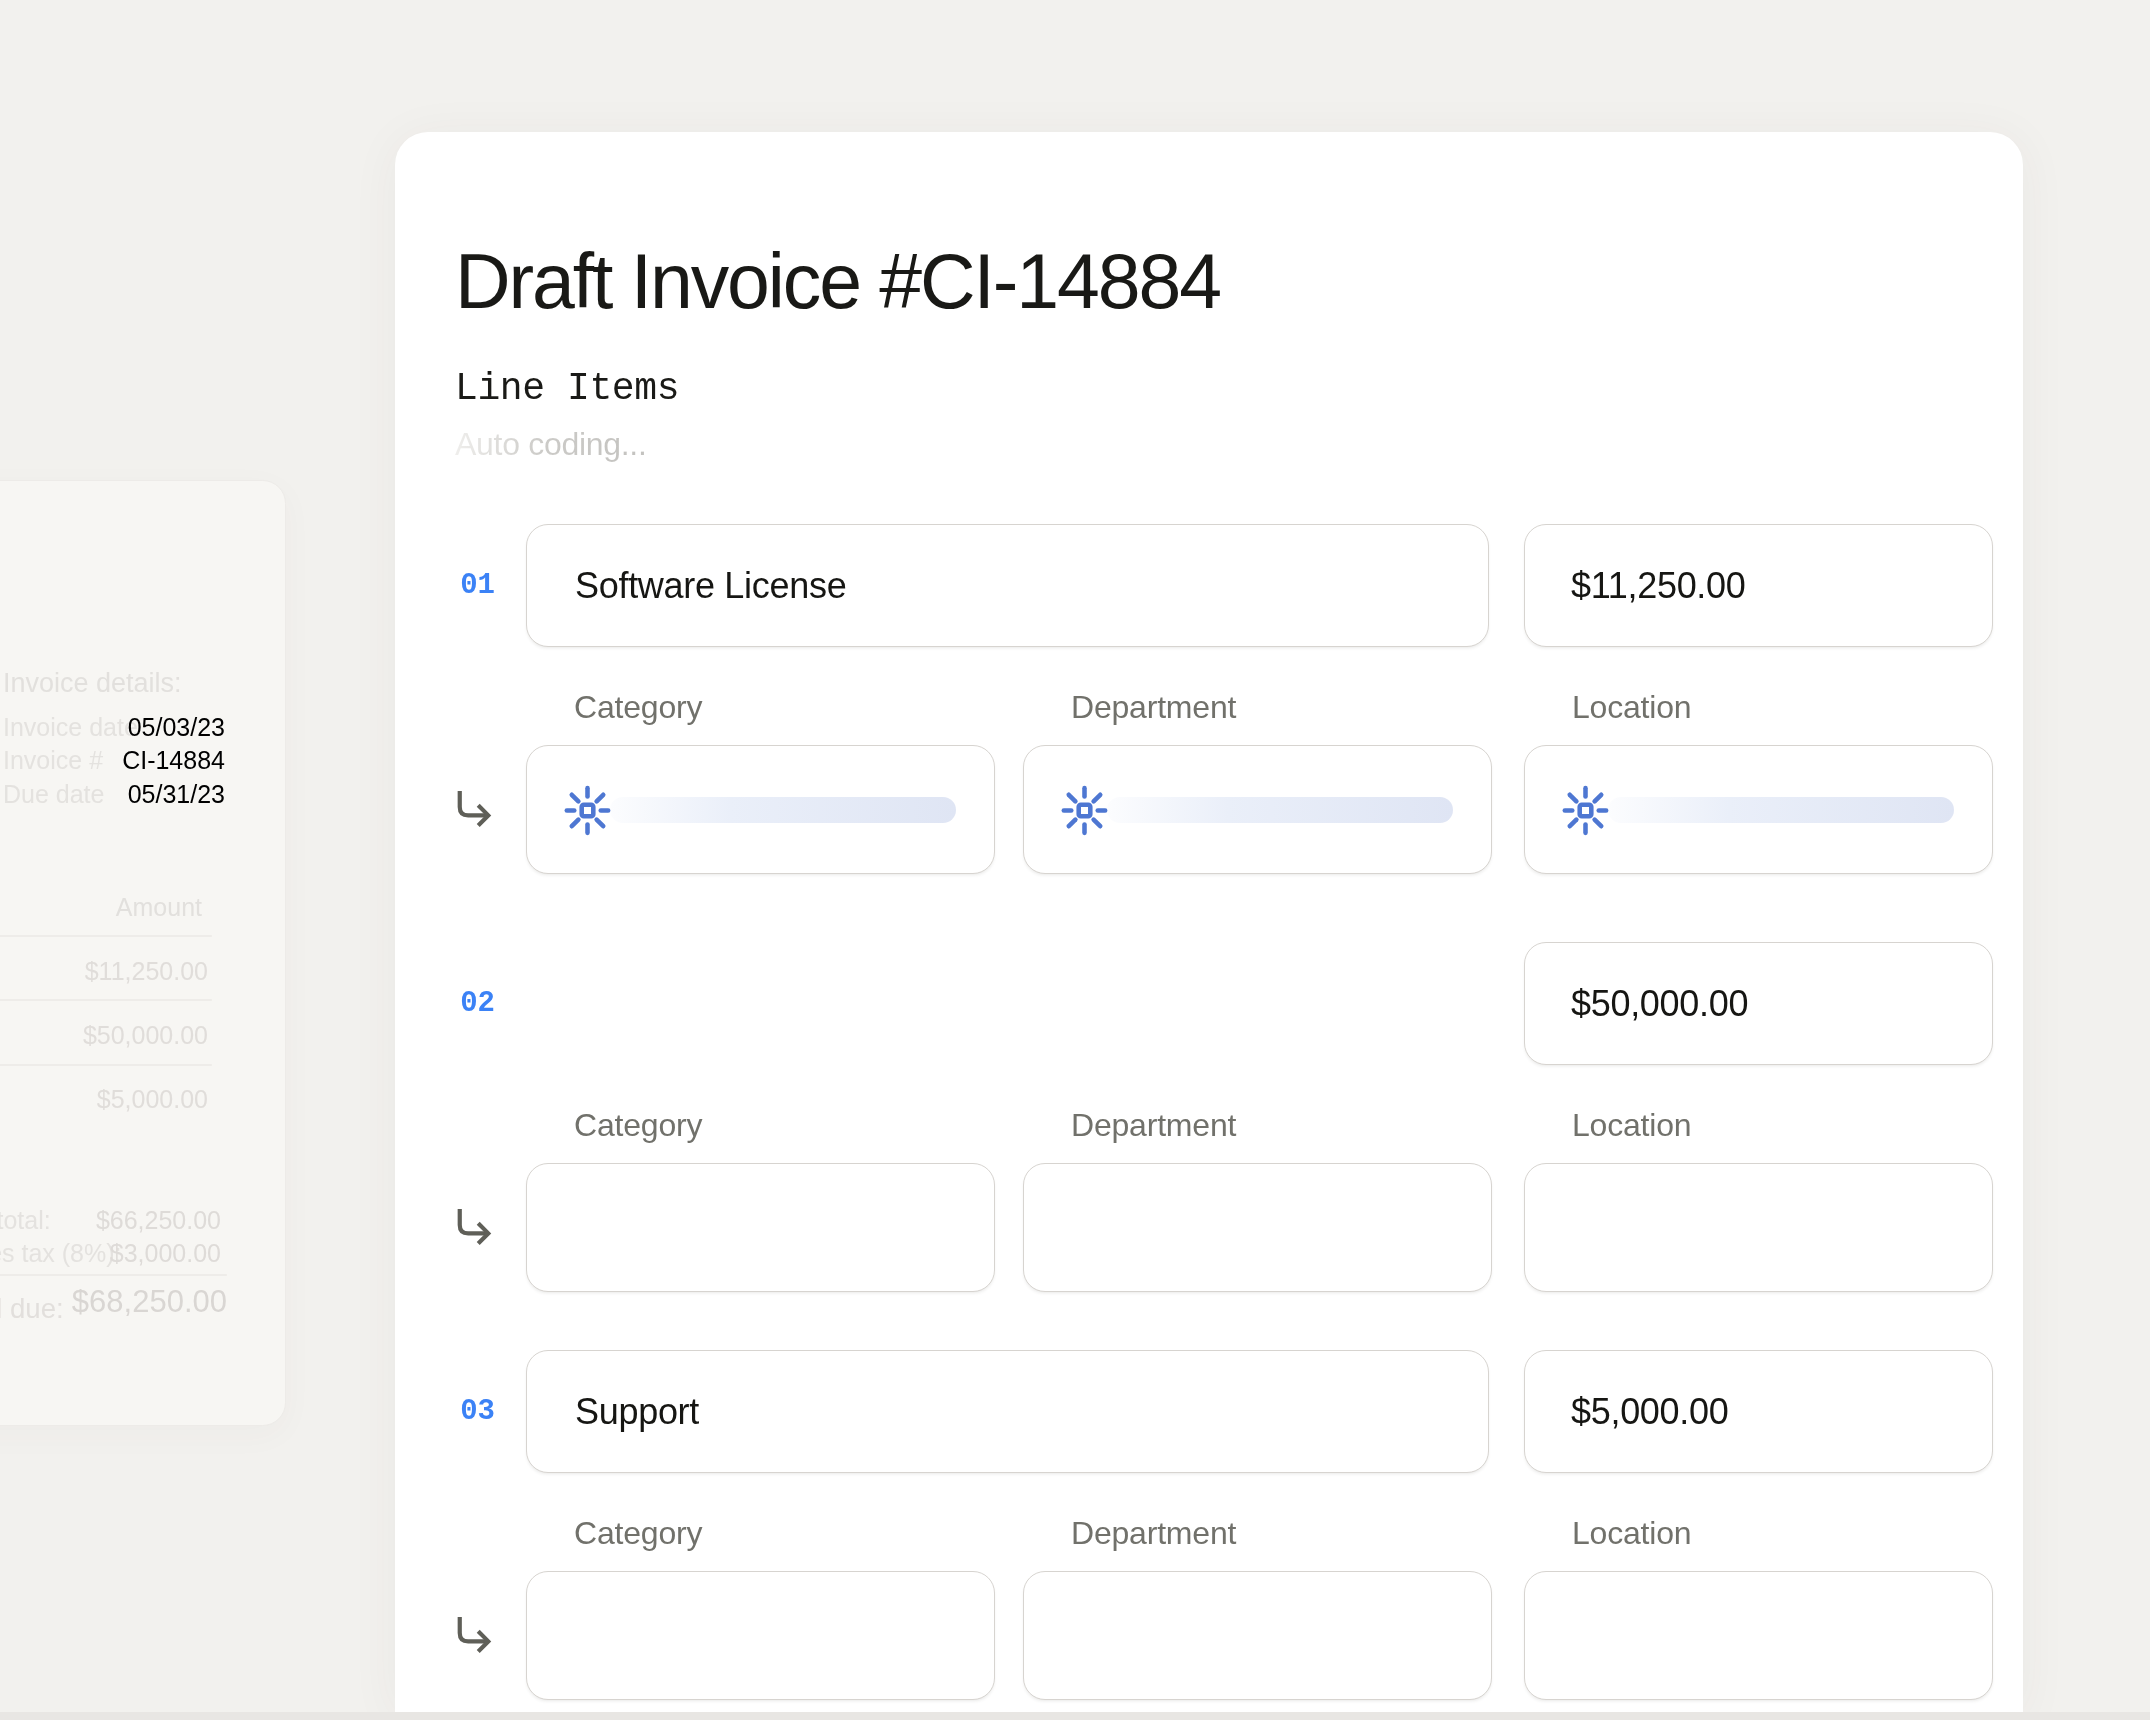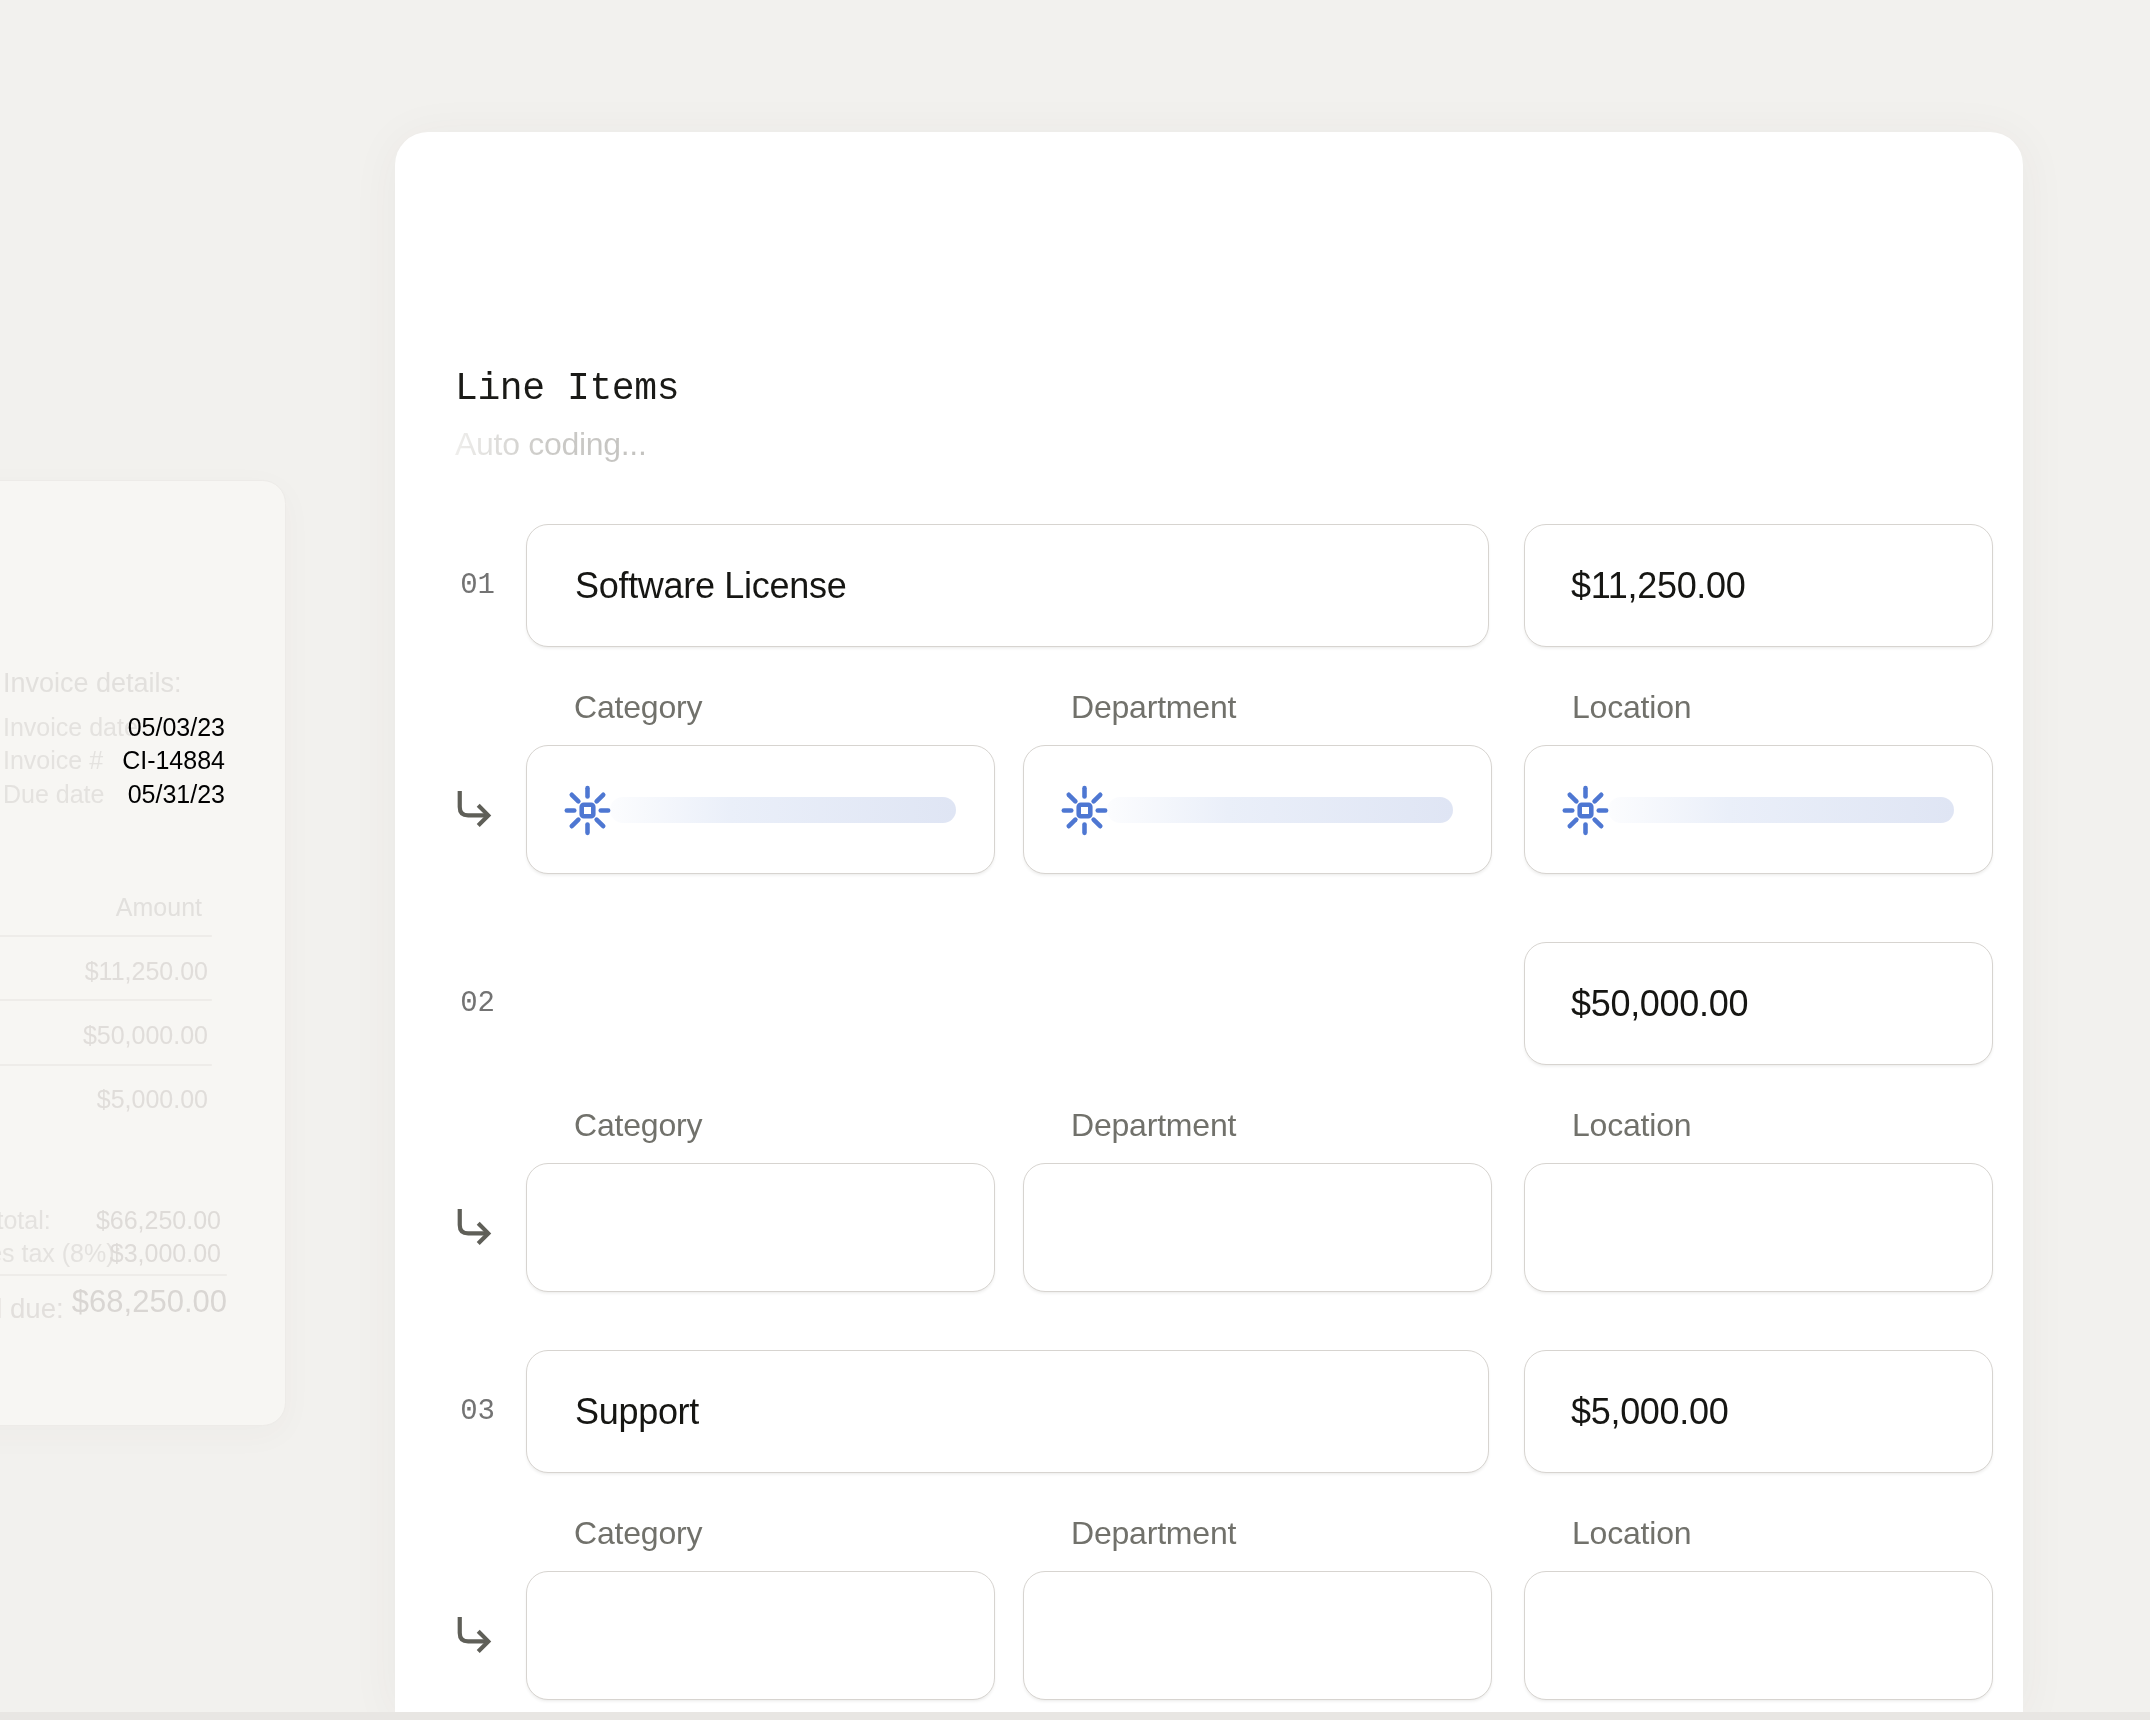--- a/index.html
+++ b/index.html
@@ -44,21 +44,21 @@
     position:absolute;left:60px;top:294px;
     font-size:32px;letter-spacing:-0.3px;
     background:linear-gradient(90deg,#efeeec 0%,#cccbc8 45%,#c3c2bf 100%);
     -webkit-background-clip:text;background-clip:text;color:transparent;
   }
   
   .line-item{position:absolute;left:0;width:100%;height:351px;}
   .li-num{
     position:absolute;left:50px;top:45px;width:50px;text-align:right;
     font-family:"Liberation Mono","DejaVu Sans Mono",monospace;
-    font-size:29px;color:#737373;
+    font-size:29px;color:#3b82f6;font-weight:bold;
   }
   .input{
     position:absolute;background:#fff;
     border:1.7px solid #d7d4d0;border-radius:22px;
     box-shadow:0 2.5px 3.3px -1.7px rgba(40,35,30,.10);
     display:flex;align-items:center;
     font-size:36px;letter-spacing:-0.3px;color:#161613;
   }
   .li-desc{left:131px;top:0;width:963px;height:123px;padding-left:48px;box-sizing:border-box;}
   .li-amount{left:1129px;top:0;width:469px;height:123px;padding-left:46px;box-sizing:border-box;}
@@ -104,20 +104,21 @@
     <div class="dp-sum-value" style="top:725px">$66,250.00</div>
     <div class="dp-sum-label" style="top:758px">Sales tax (8%):</div>
     <div class="dp-sum-value" style="top:758px">$3,000.00</div>
     <div class="dp-rule" style="left:109px;right:58px;top:793px"></div>
 
     <div class="dp-total-label">Total due:</div>
     <div class="dp-total-value">$68,250.00</div>
   </aside>
 
   <main class="card">
+    <h1 class="page-title">Draft Invoice #CI-14884</h1>
     <h2 class="section-title">Line Items</h2>
     <div class="auto-coding">Auto coding...</div>
 
     <section class="line-item" style="top:392px">
       <div class="li-num">01</div>
       <div class="li-desc input">
         <span>Software License</span>
       </div>
       <div class="li-amount input">
         <span>$11,250.00</span>

